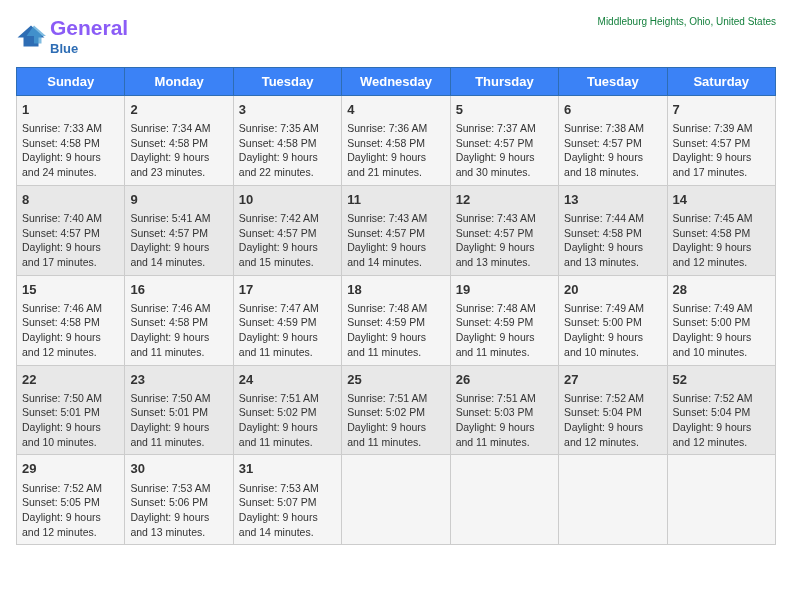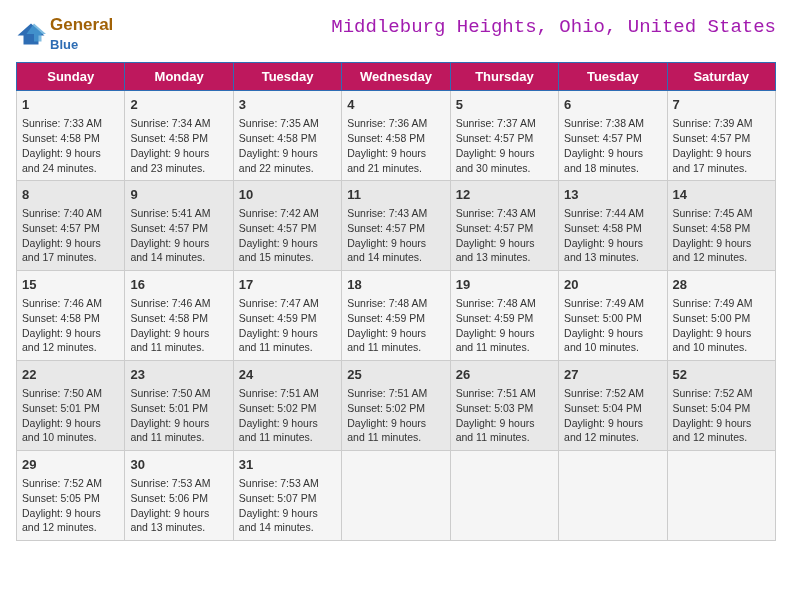--- a/index.html
+++ b/index.html
@@ -27,31 +27,30 @@
     }
     .title-section {
       text-align: right;
     }
     .main-title {
       font-size: 32px;
       font-weight: bold;
       color: #222;
     }
     .subtitle {
-      font-size: 19px;
-      color: #a21caf;
-      font-family: Liberation Mono, monospace;
+      font-size: 10px;
+      color: #15803d;
     }
     table {
       width: 100%;
       border-collapse: collapse;
       font-size: 10.5px;
     }
     thead tr th {
-      background-color: #be185d;
+      background-color: #3b82f6;
       color: #fff;
       text-align: center;
       padding: 6px 4px;
       font-size: 13px;
       font-weight: bold;
       border: 1px solid #2e6db4;
     }
     tbody tr {
       border-bottom: 1px solid #ccc;
     }
@@ -86,21 +85,21 @@
 
 <div class="header-section">
   <div class="logo">
     <svg class="logo-icon" viewBox="0 0 40 32" xmlns="http://www.w3.org/2000/svg">
       <rect x="0" y="0" width="40" height="32" fill="white"></rect>
       <polygon points="20,2 38,18 30,18 30,30 10,30 10,18 2,18" fill="#2e6db4"></polygon>
       <polygon points="24,2 40,16 34,16 34,26 24,26 24,16 14,16" fill="#4a9fd4" opacity="0.7"></polygon>
     </svg>
     <div>
       <div style="line-height:1.1">
-        <span style="font-size:17px;font-weight:bold;color:#a16207;">General</span><br>
+        <span style="font-size:21px;font-weight:bold;color:#8b5cf6;">General</span><br>
         <span style="font-size:13px;font-weight:bold;color:#2e6db4;">Blue</span>
       </div>
     </div>
   </div>
   <div class="title-section">
     <div class="subtitle">Middleburg Heights, Ohio, United States</div>
   </div>
 </div>
 
 <table>

